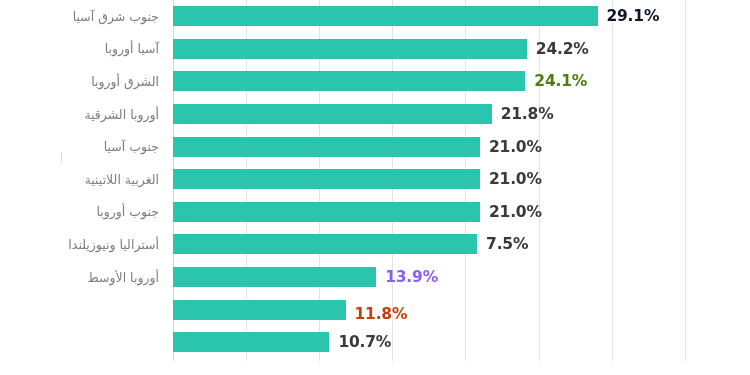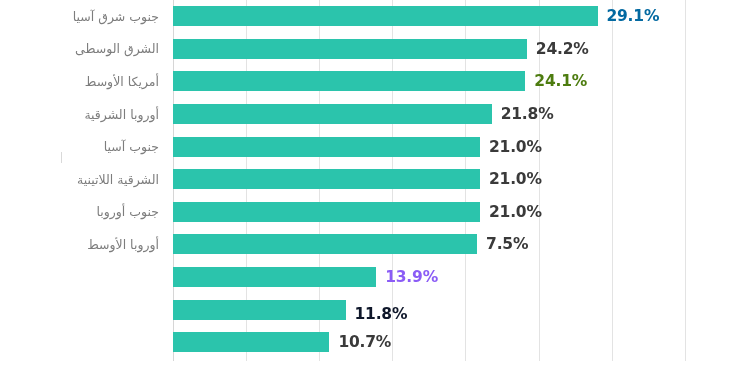--- a/index.html
+++ b/index.html
@@ -84,36 +84,39 @@
 </head>
 <body>
 
 <div id="chart-root">
 
   <div class="cat-labels">
     <div class="cat-row">
       <span class="cat-label">جنوب شرق آسيا</span>
     </div>
     <div class="cat-row">
-      <span class="cat-label">الشرق الوسطى</span>
+      <span class="cat-label">آسيا أوروبا</span>
     </div>
     <div class="cat-row">
-      <span class="cat-label">أمريكا الأوسط</span>
+      <span class="cat-label">الشرق أوروبا</span>
     </div>
     <div class="cat-row">
       <span class="cat-label">أوروبا الشرقية</span>
     </div>
     <div class="cat-row">
       <span class="cat-label">جنوب آسيا</span>
     </div>
     <div class="cat-row">
-      <span class="cat-label">الشرقية اللاتينية</span>
+      <span class="cat-label">الغربية اللاتينية</span>
     </div>
     <div class="cat-row">
       <span class="cat-label">جنوب أوروبا</span>
+    </div>
+    <div class="cat-row">
+      <span class="cat-label">أستراليا ونيوزيلندا</span>
     </div>
     <div class="cat-row">
       <span class="cat-label">أوروبا الأوسط</span>
     </div>
   </div>
 
   <div class="stray-tick"></div>
 
   <div class="plot-area">
     <div class="gridlines" id="gridlines">
@@ -122,21 +125,21 @@
         <div class="gridline" style="left: 146.2px;"></div>
         <div class="gridline" style="left: 219.3px;"></div>
         <div class="gridline" style="left: 292.4px;"></div>
         <div class="gridline" style="left: 365.5px;"></div>
         <div class="gridline" style="left: 438.6px;"></div>
         <div class="gridline" style="left: 511.7px;"></div>
       </div>
     <div class="rows" id="rows">
         <div class="row">
           <div class="bar" style="width: 425.442px; background: rgb(43, 196, 172);"></div>
-          <span class="value-label" style="color: #0369a1; margin-left: 8px;">29.1%</span>
+          <span class="value-label" style="color: #0f172a; margin-left: 8px;">29.1%</span>
         </div>
         <div class="row">
           <div class="bar" style="width: 353.804px; background: rgb(43, 196, 172);"></div>
           <span class="value-label" style="color: rgb(58, 58, 58); text-align: right;">24.2%</span>
         </div>
         <div class="row">
           <div class="bar" style="width: 352.342px; background: rgb(43, 196, 172);"></div>
           <span class="value-label" style="color: #4d7c0f;">24.1%</span>
         </div>
         <div class="row">
@@ -158,21 +161,21 @@
         <div class="row">
           <div class="bar" style="width: 304.096px; background: rgb(43, 196, 172);"></div>
           <span class="value-label" style="color: rgb(58, 58, 58);">7.5%</span>
         </div>
         <div class="row">
           <div class="bar" style="width: 203.218px; background: rgb(43, 196, 172);"></div>
           <span class="value-label" style="color: #8b5cf6;">13.9%</span>
         </div>
         <div class="row">
           <div class="bar" style="width: 172.516px; background: rgb(43, 196, 172);"></div>
-          <span class="value-label" style="color: #0f172a; margin-top: 8px;">11.8%</span>
+          <span class="value-label" style="color: #c2410c; margin-top: 8px;">11.8%</span>
         </div>
         <div class="row">
           <div class="bar" style="width: 156.434px; background: rgb(43, 196, 172);"></div>
           <span class="value-label" style="color: rgb(58, 58, 58);">10.7%</span>
         </div>
       </div>
   </div>
 
   <div class="baseline-pad"></div>
 </div>

